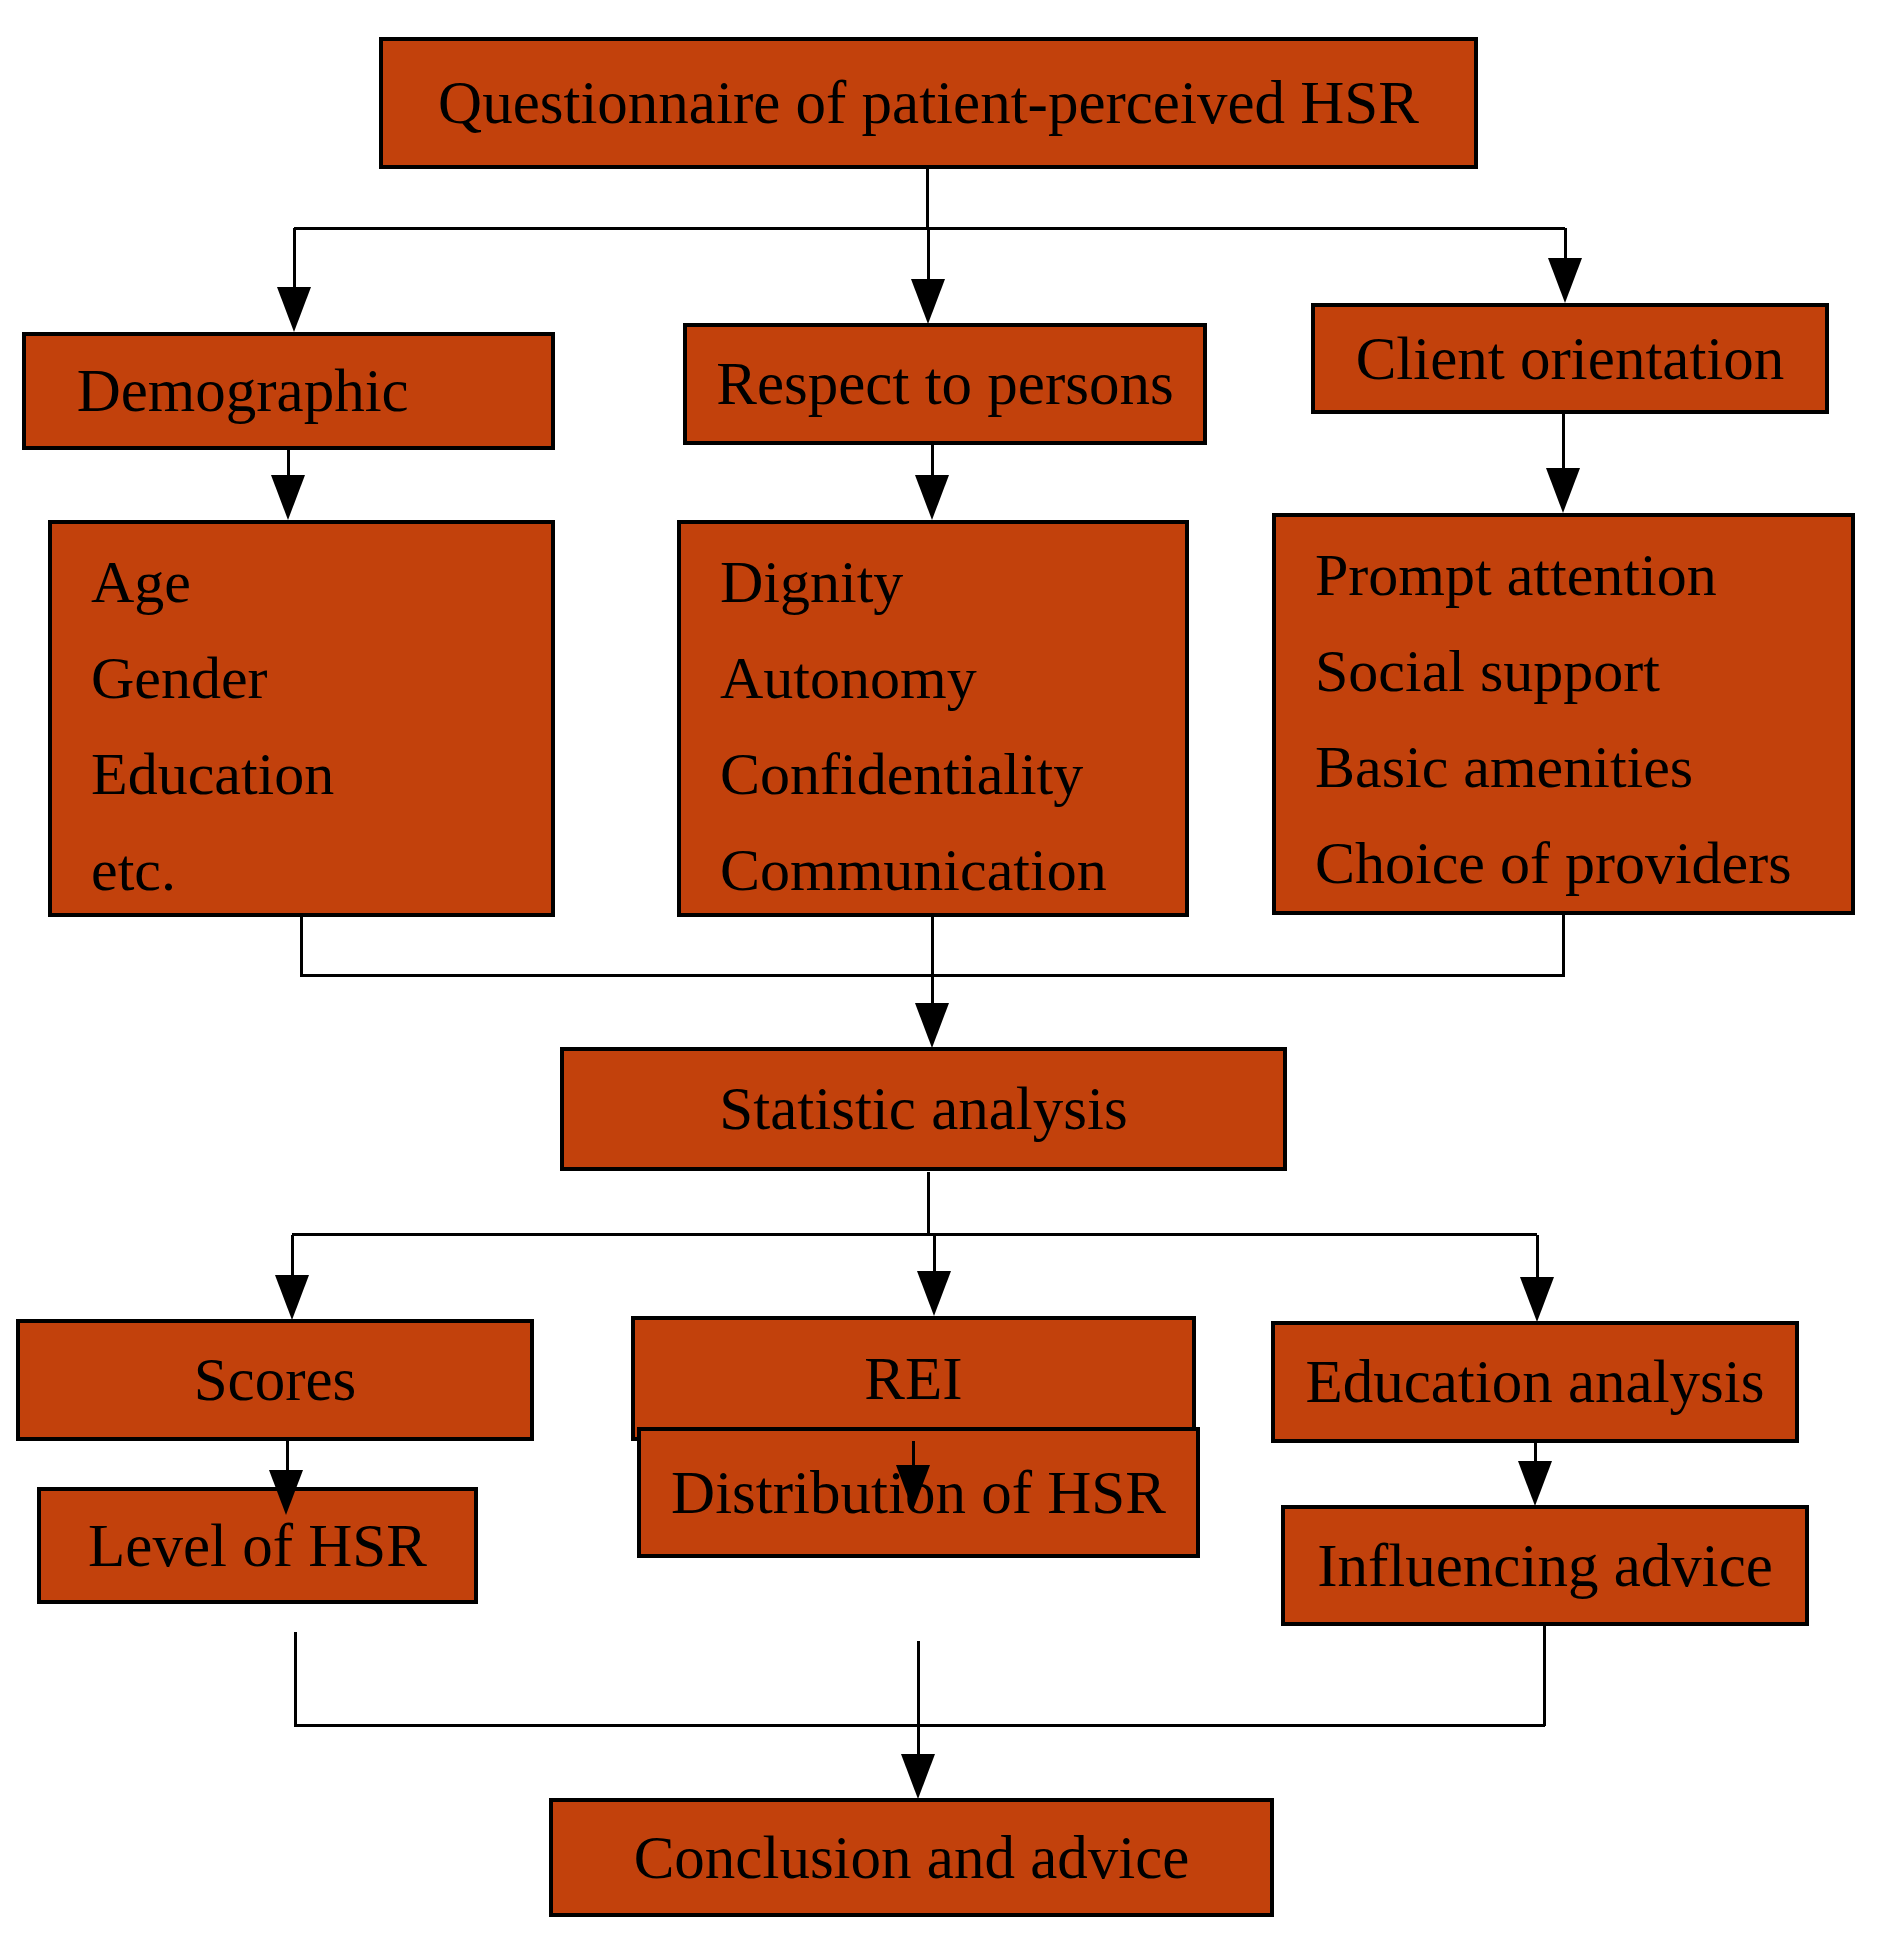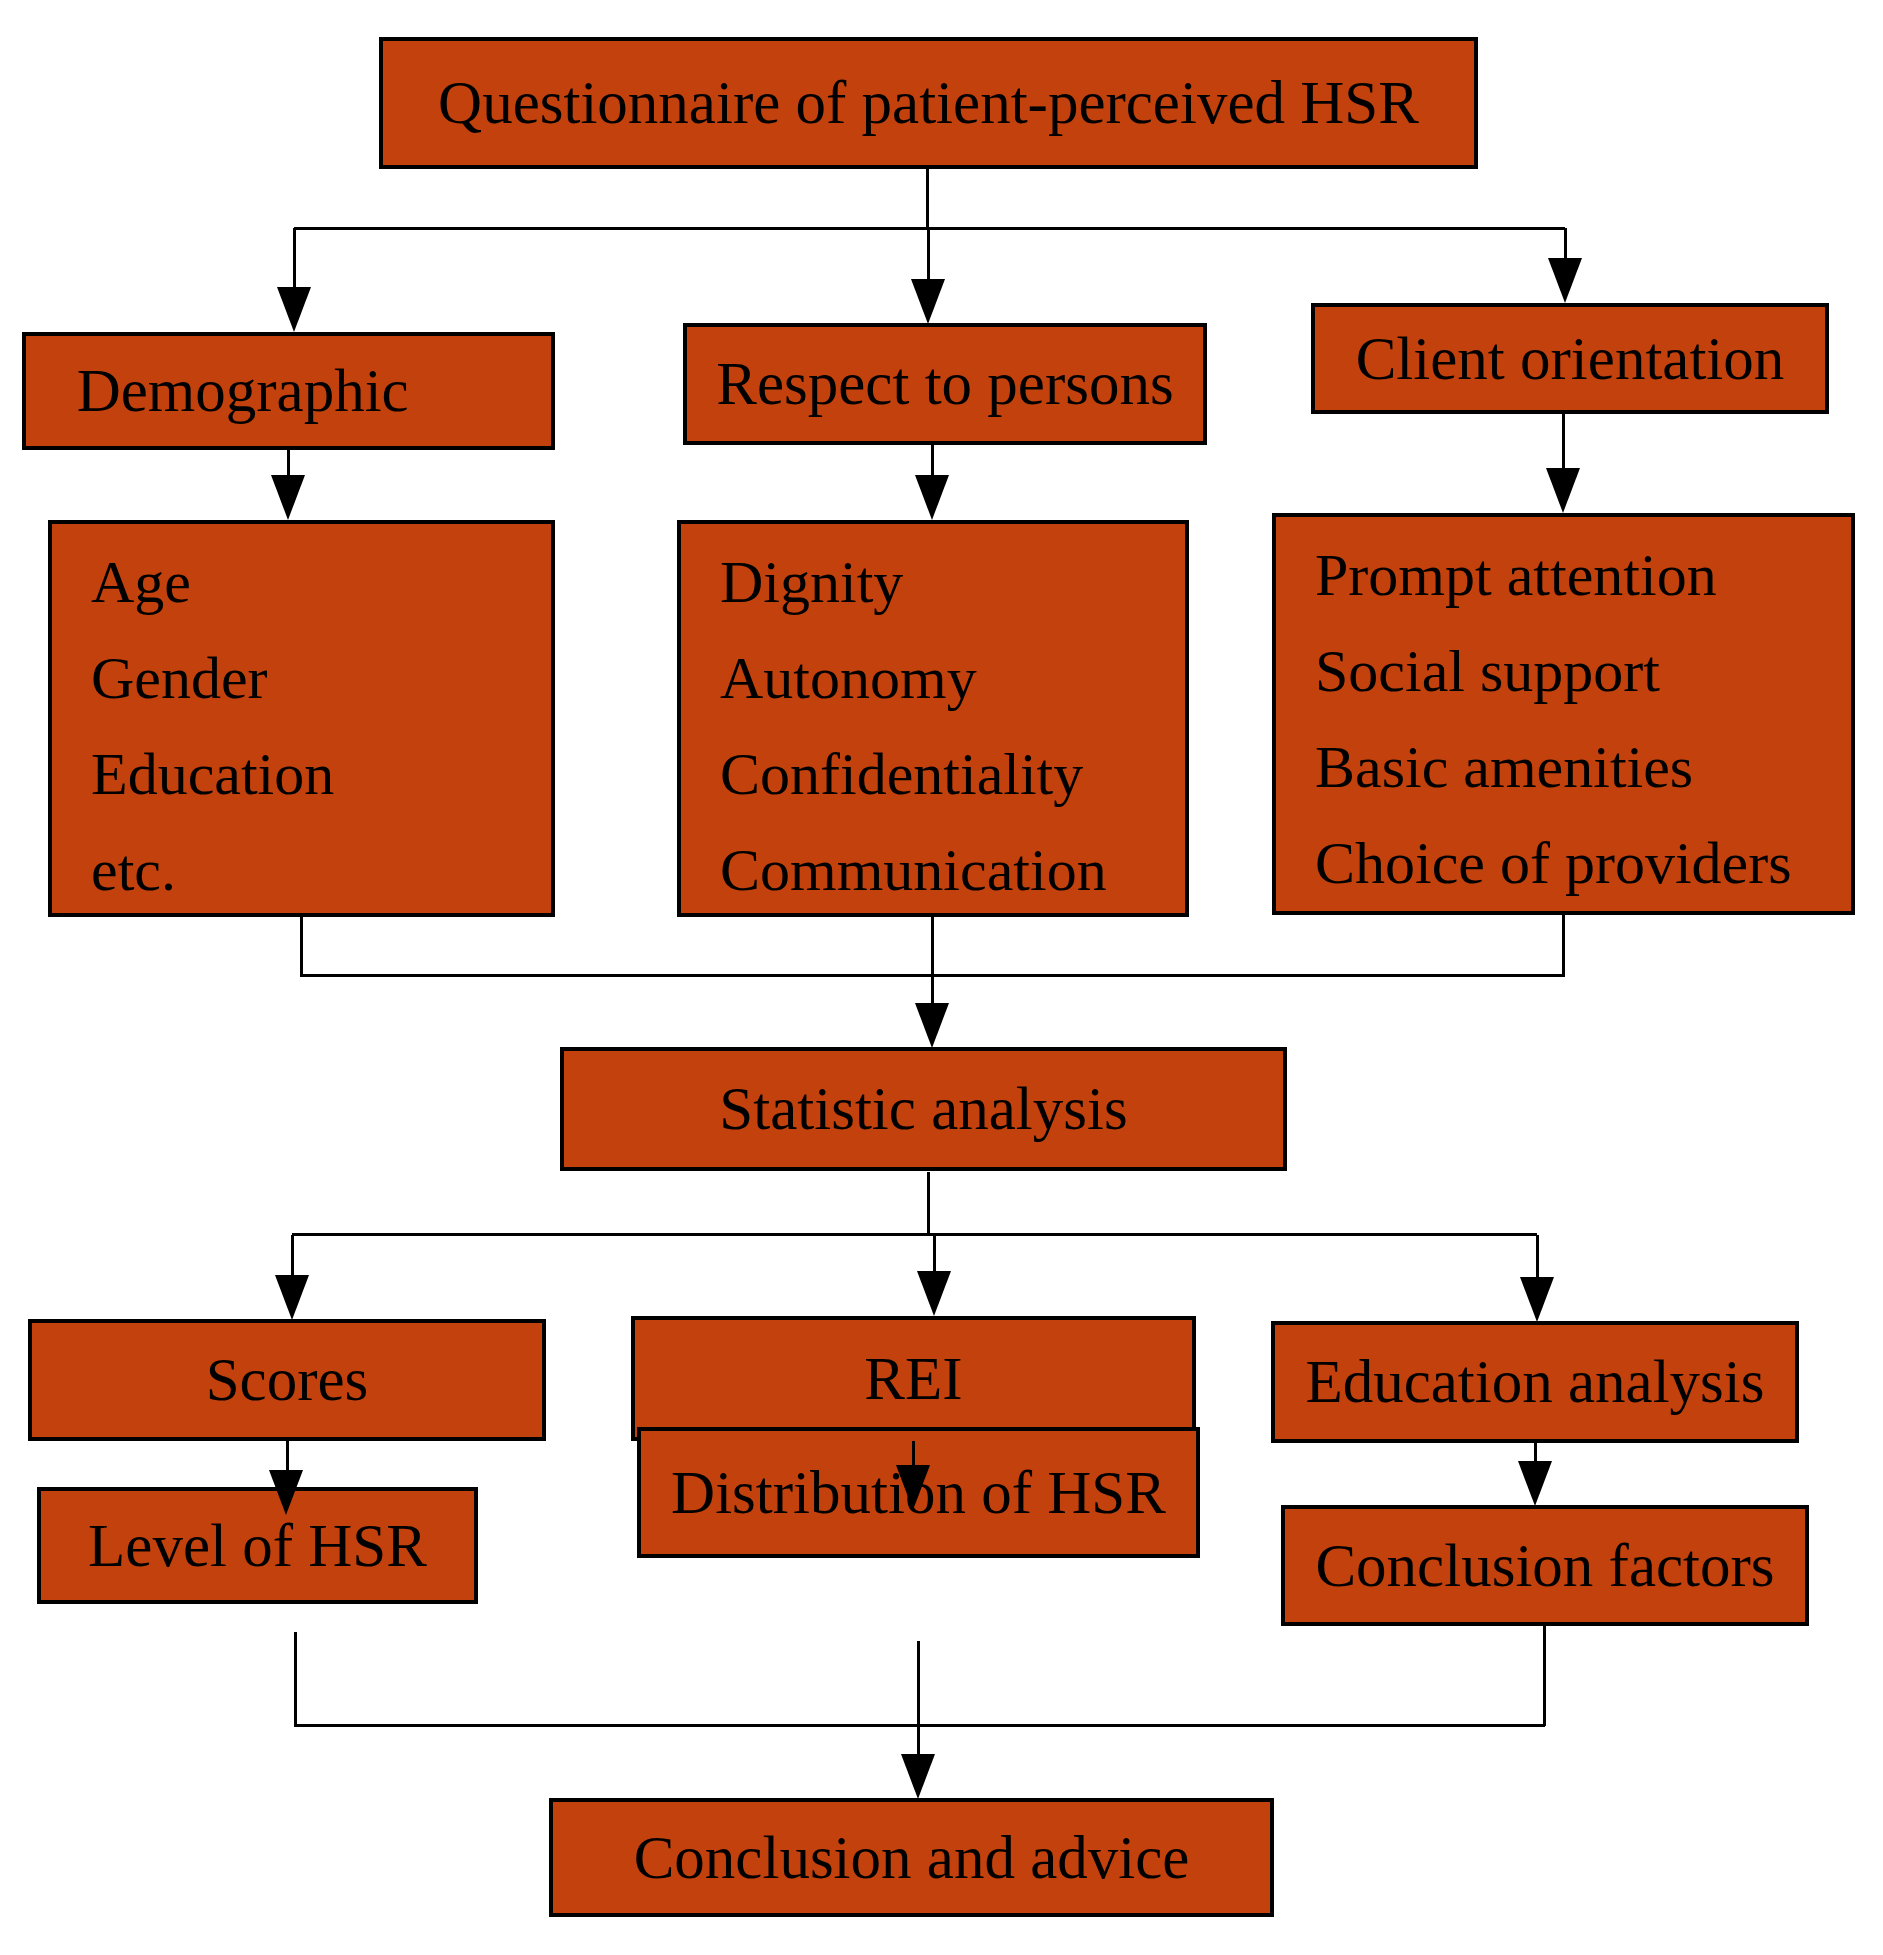--- a/index.html
+++ b/index.html
@@ -41,21 +41,21 @@
   }
   
   .b-title   {left:379px;  top:37px;   width:1099px; height:132px;}
   .b-demo    {left:21.7px;   top:332px;  width:533px;  height:118px;}
   .b-respect {left:683px; top:323px;  width:524px;  height:122px;}
   .b-client  {left:1311px; top:303px;  width:518px;  height:111px;}
   .b-dleft   {left:48px;   top:520px;  width:507px;  height:397px;}
   .b-dmid    {left:677px; top:520px;  width:512px;  height:397px;}
   .b-dright  {left:1272px; top:513px;  width:583px;  height:402px;}
   .b-stat    {left:560px;  top:1047px; width:727px; height:124px;}
-  .b-scores  {left:28px;   top:1319px; width:518px;  height:122px;text-align:right;}
+  .b-scores  {left:16px;   top:1319px; width:518px;  height:122px;text-align:right;}
   .b-rei     {left:631px;  top:1316px; width:565px;  height:125px;}
   .b-logistic{left:1271px; top:1321px; width:528px;  height:122px;}
   .b-level   {left:37px;   top:1487px; width:441px;  height:117px;}
   .b-dist    {left:637px;  top:1427px; width:563px;  height:131px;}
   .b-infl    {left:1281px; top:1505px; width:528px;  height:121px;}
   .b-concl   {left:549px;  top:1798px; width:725px; height:119px;}
   
   .l1 {left:926px; top:169px;  width:2.7px;    height:59px;}
   .l2 {left:294px;  top:227px;  width:1271px; height:2.7px;}
   .l3 {left:293px;  top:228px;  width:2.7px;    height:63px;}
@@ -128,21 +128,21 @@
   </div>
 
   <div class="box b-stat">Statistic analysis</div>
 
   <div class="box b-scores">Scores</div>
   <div class="box b-rei">REI</div>
   <div class="box b-logistic">Education analysis</div>
 
   <div class="box b-level">Level of HSR</div>
   <div class="box b-dist">Distribution of HSR</div>
-  <div class="box b-infl">Conclusion factors</div>
+  <div class="box b-infl">Influencing advice</div>
 
   <div class="box b-concl">Conclusion and advice</div>
 
   <div class="line l1"></div>
   <div class="line l2"></div>
   <div class="line l3"></div>
   <div class="line l4"></div>
   <div class="line l5"></div>
   <div class="line l6"></div>
   <div class="line l7"></div>

